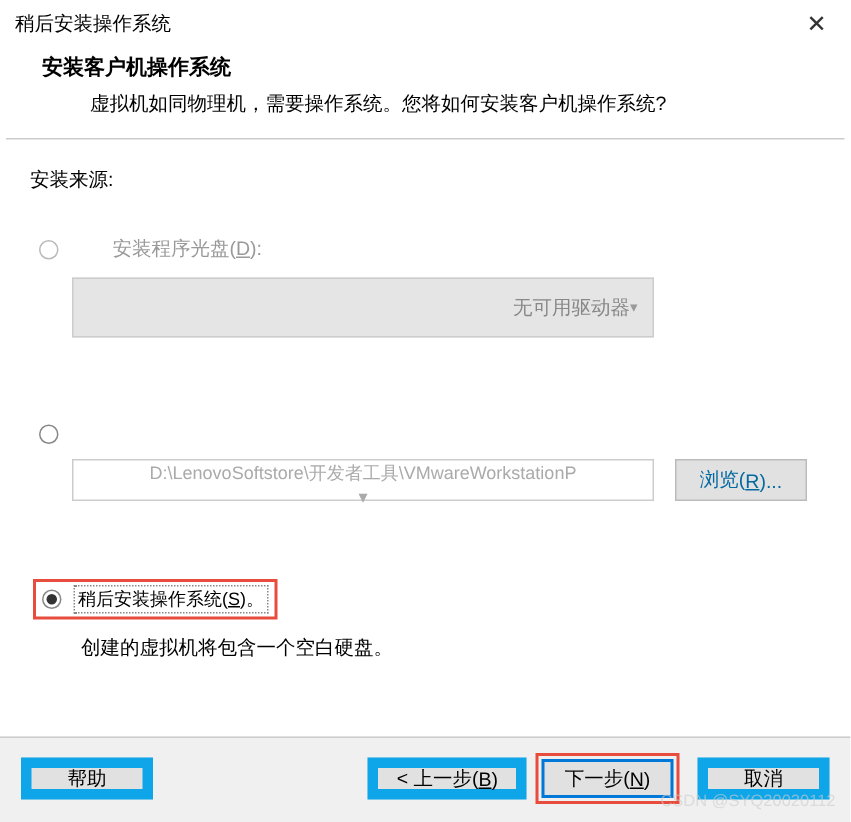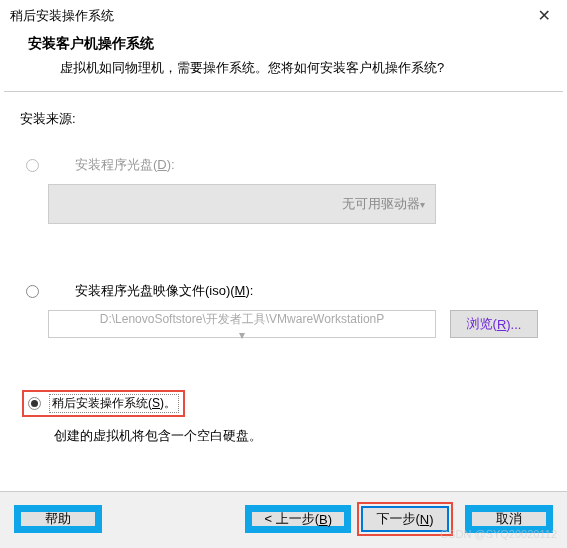--- a/index.html
+++ b/index.html
@@ -105,21 +105,21 @@
       color: #aaa;
       font-size: 12px;
       flex-direction: column;
     }
     .browse-btn {
       margin-left: 14px;
       width: 88px;
       height: 28px;
       background: #e1e1e1;
       border: 1px solid #bbb;
-      color: #6d28d9;
+      color: #0369a1;
       font-size: 13px;
       display: flex;
       align-items: center;
       justify-content: center;
     }
     .highlight-red {
       border: 2px solid #e74c3c;
       padding: 2px 4px;
       display: inline-flex;
       align-items: center;
@@ -207,23 +207,20 @@
   </div>
   <div class="dropdown">
     <span>无可用驱动器</span>
     <span class="chev">▾</span>
   </div>
 
   <div class="section-gap"></div>
 
   <div class="option-row" style="margin-left:6px;">
     <span class="radio"></span>
-    <span>
-      <span>安装程序光盘映像文件(iso)(</span><span class="underline">M</span><span>):</span>
-    </span>
   </div>
   <div class="iso-input-row">
     <div class="iso-input">
       <span>D:\LenovoSoftstore\开发者工具\VMwareWorkstationP</span>
       <span class="chev">▾</span>
     </div>
     <div class="browse-btn">
       <span>浏览(</span>
         <span class="underline">R</span>
         <span>)...</span>

